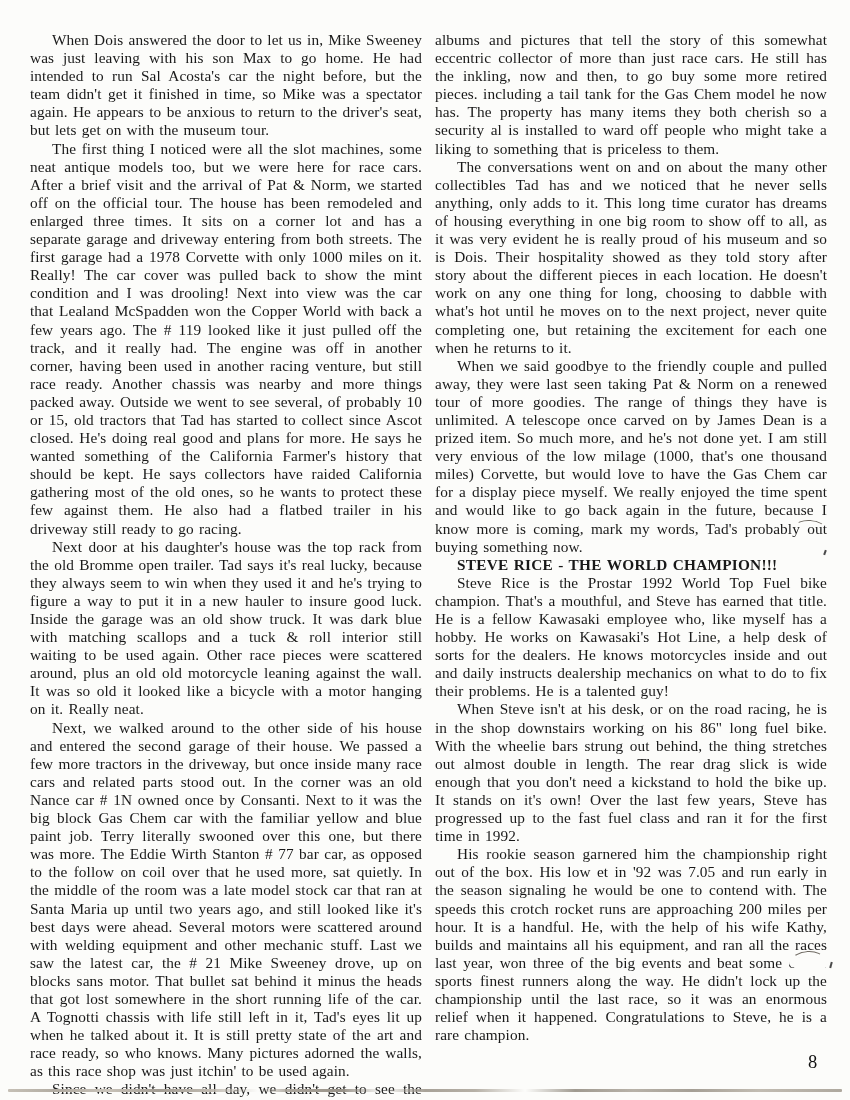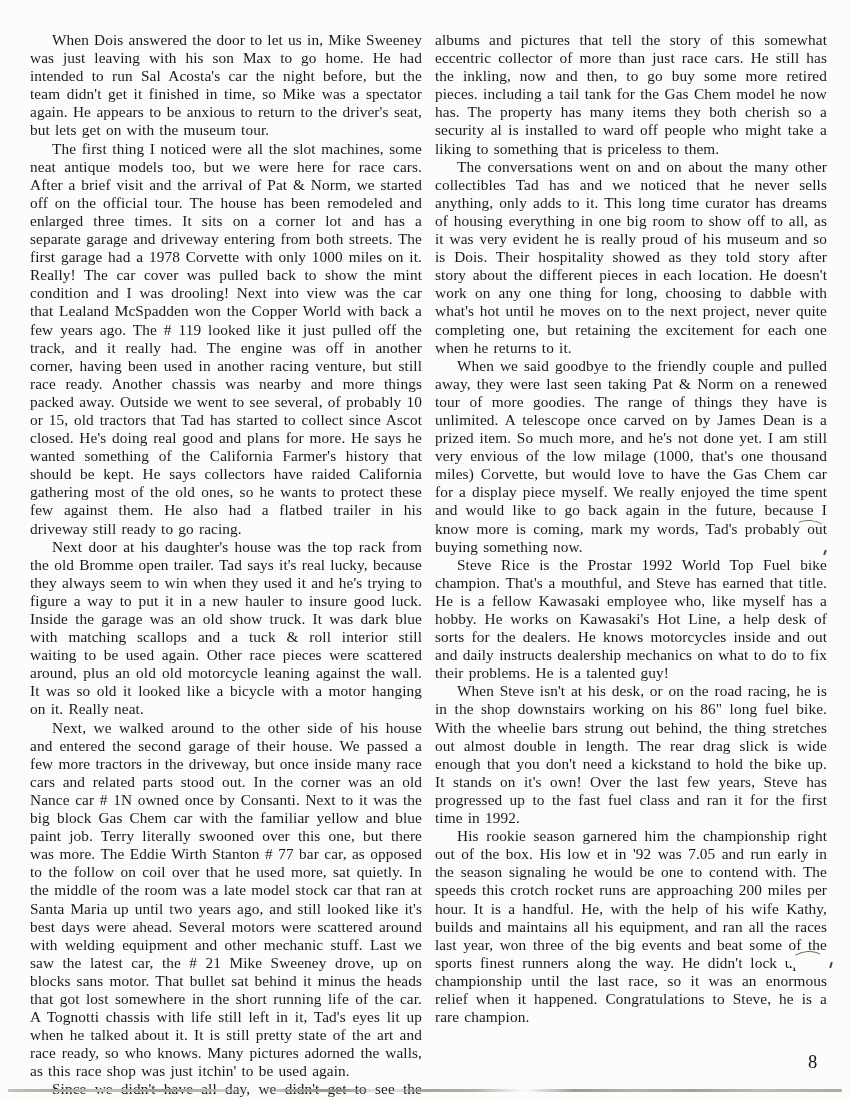--- a/index.html
+++ b/index.html
@@ -89,20 +89,21 @@
       <p class="para"><span>The first thing I noticed were all the slot machines, some neat antique models too, but we were here for race cars. After a brief visit and the arrival of </span><b>Pat &amp; Norm</b><span>, we started off on the official tour. The house has been remodeled and enlarged three times. It sits on a corner lot and has a separate garage and driveway entering from both streets. The first garage had a 1978 Corvette with only 1000 miles on it. Really! The car cover was pulled back to show the mint condition and I was drooling! Next into view was the car that Lealand McSpadden won the Copper World with back a few years ago. The # 119 looked like it just pulled off the track, and it really had. The engine was off in another corner, having been used in another racing venture, but still race ready. Another chassis was nearby and more things packed away. Outside we went to see several, of probably 10 or 15, old tractors that Tad has started to collect since Ascot closed. He's doing real good and plans for more. He says he wanted something of the California Farmer's history that should be kept. He says collectors have raided California gathering most of the old ones, so he wants to protect these few against them. He also had a flatbed trailer in his driveway still ready to go racing.</span></p>
       <p class="para">Next door at his daughter's house was the top rack from the old Bromme open trailer. Tad says it's real lucky, because they always seem to win when they used it and he's trying to figure a way to put it in a new hauler to insure good luck. Inside the garage was an old show truck. It was dark blue with matching scallops and a tuck &amp; roll interior still waiting to be used again. Other race pieces were scattered around, plus an old old motorcycle leaning against the wall. It was so old it looked like a bicycle with a motor hanging on it. Really neat.</p>
       <p class="para">Next, we walked around to the other side of his house and entered the second garage of their house. We passed a few more tractors in the driveway, but once inside many race cars and related parts stood out. In the corner was an old Nance car # 1N owned once by Consanti. Next to it was the big block Gas Chem car with the familiar yellow and blue paint job. Terry literally swooned over this one, but there was more. The Eddie Wirth Stanton # 77 bar car, as opposed to the follow on coil over that he used more, sat quietly. In the middle of the room was a late model stock car that ran at Santa Maria up until two years ago, and still looked like it's best days were ahead. Several motors were scattered around with welding equipment and other mechanic stuff. Last we saw the latest car, the # 21 Mike Sweeney drove, up on blocks sans motor. That bullet sat behind it minus the heads that got lost somewhere in the short running life of the car. A Tognotti chassis with life still left in it, Tad's eyes lit up when he talked about it. It is still pretty state of the art and race ready, so who knows. Many pictures adorned the walls, as this race shop was just itchin' to be used again.</p>
       <p class="para fill">Since we didn't have all day, we didn't get to see the many</p>
     </div>
 
     <div class="col">
       <p class="para noindent">albums and pictures that tell the story of this somewhat eccentric collector of more than just race cars. He still has the inkling, now and then, to go buy some more retired pieces. including a tail tank for the Gas Chem model he now has. The property has many items they both cherish so a security al is installed to ward off people who might take a liking to something that is priceless to them.</p>
       <p class="para">The conversations went on and on about the many other collectibles Tad has and we noticed that he never sells anything, only adds to it. This long time curator has dreams of housing everything in one big room to show off to all, as it was very evident he is really proud of his museum and so is Dois. Their hospitality showed as they told story after story about the different pieces in each location. He doesn't work on any one thing for long, choosing to dabble with what's hot until he moves on to the next project, never quite completing one, but retaining the excitement for each one when he returns to it.</p>
       <p class="para">When we said goodbye to the friendly couple and pulled away, they were last seen taking Pat &amp; Norm on a renewed tour of more goodies. The range of things they have is unlimited. A telescope once carved on by James Dean is a prized item. So much more, and he's not done yet. I am still very envious of the low milage (1000, that's one thousand miles) Corvette, but would love to have the Gas Chem car for a display piece myself. We really enjoyed the time spent and would like to go back again in the future, because I know more is coming, mark my words, Tad's probably out buying something now.</p>
+      <p class="para heading">STEVE RICE  -  THE WORLD CHAMPION!!!</p>
       <p class="para"><b>Steve Rice</b><span> is the Prostar 1992 World Top Fuel bike champion. That's a mouthful, and Steve has earned that title. He is a fellow Kawasaki employee who, like myself has a hobby. He works on Kawasaki's Hot Line, a help desk of sorts for the dealers. He knows motorcycles inside and out and daily instructs dealership mechanics on what to do to fix their problems. He is a talented guy!</span></p>
       <p class="para">When Steve isn't at his desk, or on the road racing, he is in the shop downstairs working on his 86" long fuel bike. With the wheelie bars strung out behind, the thing stretches out almost double in length. The rear drag slick is wide enough that you don't need a kickstand to hold the bike up. It stands on it's own! Over the last few years, Steve has progressed up to the fast fuel class and ran it for the first time in 1992.</p>
       <p class="para">His rookie season garnered him the championship right out of the box. His low et in '92 was 7.05 and run early in the season signaling he would be one to contend with. The speeds this crotch rocket runs are approaching 200 miles per hour. It is a handful. He, with the help of his wife Kathy, builds and maintains all his equipment, and ran all the races last year, won three of the big events and beat some of the sports finest runners along the way. He didn't lock up the championship until the last race, so it was an enormous relief when it happened. Congratulations to Steve, he is a rare champion.</p>
     </div>
 
   </div>
 
   <div id="smudge1" class="smudge"></div>
   <div id="tick1" class="tick"></div>
   <div id="arc1" class="arc"></div>

